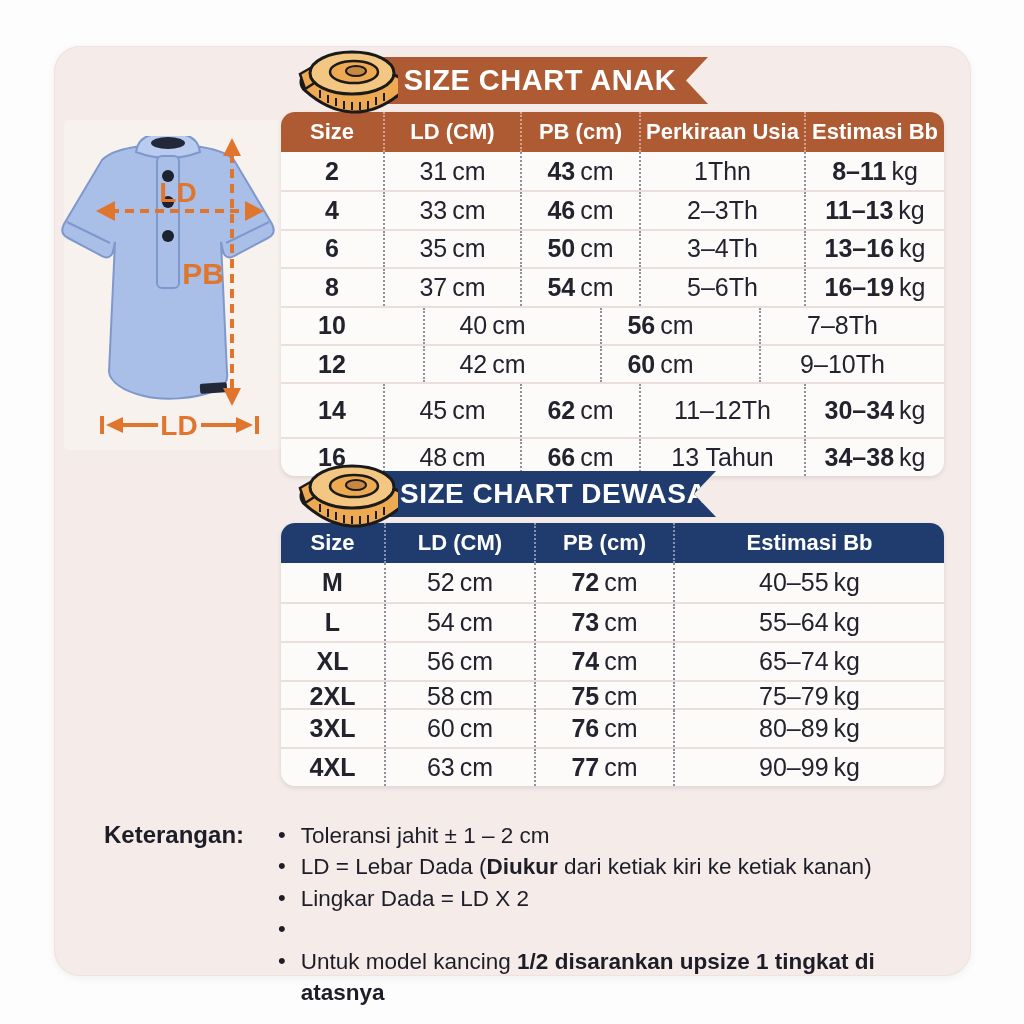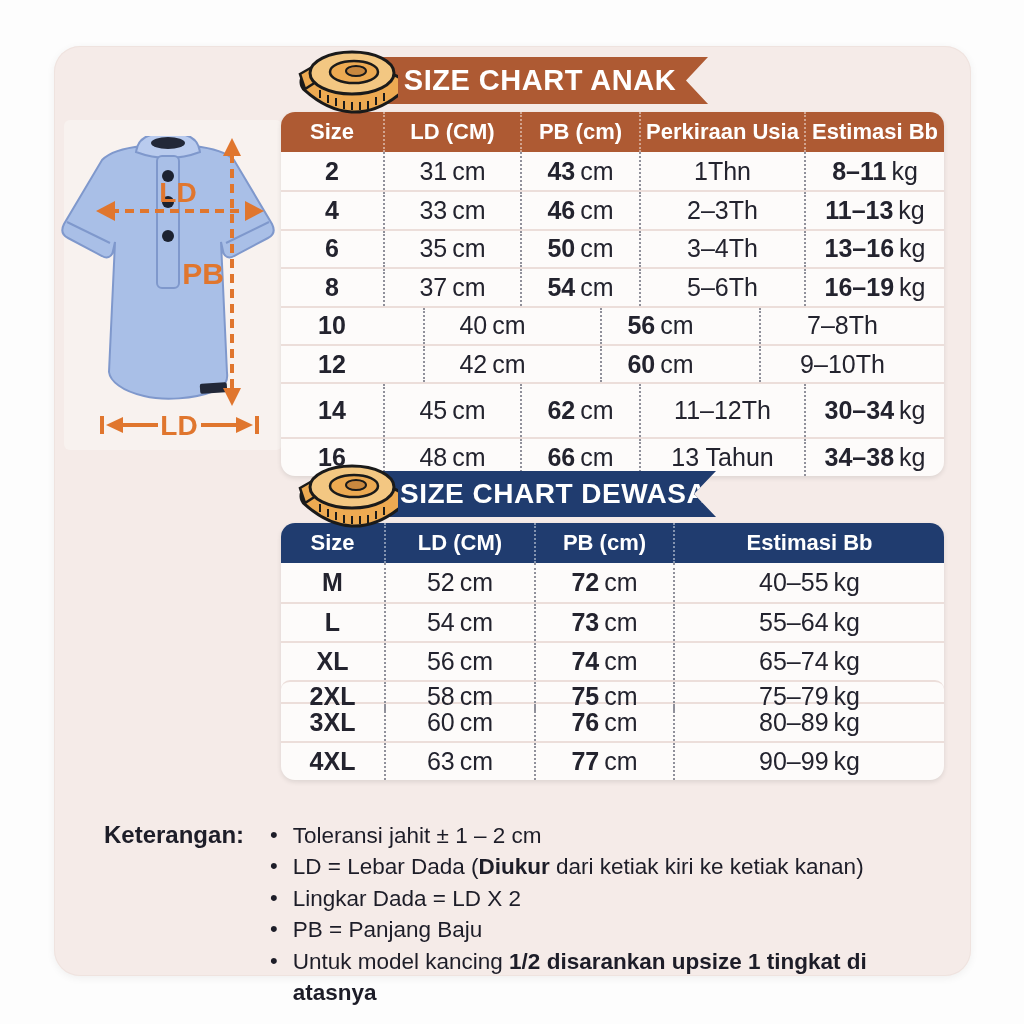--- a/index.html
+++ b/index.html
@@ -27,21 +27,21 @@
          font-weight:700;font-size:22px;white-space:nowrap;}
   .thead .hcell + .hcell{border-left:2px dotted rgba(255,255,255,.45);}
   .trow{display:grid;align-items:stretch;}
   .trow + .trow{border-top:2px solid #ecdeda;}
   .cell{display:flex;align-items:center;justify-content:center;font-size:25px;color:#23232e;white-space:nowrap;}
   .cell + .cell{border-left:2px dotted #90909a;}
   .cell .num-b{font-weight:700;}
   .cell .unit{margin-left:5px;font-weight:400;}
 
   
-  .notes{position:absolute;left:104px;top:820px;width:830px;display:flex;gap:26px;}
+  .notes{position:absolute;left:104px;top:820px;width:830px;display:flex;gap:34px;}
   .notes-label{font-weight:700;font-size:24px;color:#1d1d28;white-space:nowrap;padding-top:1px;}
   .notes ul{list-style:none;margin:0;padding:0;}
   .notes li{display:flex;gap:15px;font-size:22.5px;color:#1d1d28;line-height:31.4px;align-items:baseline;}
   .notes li .dot{font-size:22px;transform:translateY(-1px);}
   .notes li b{font-weight:700;}
 </style>
 </head>
 <body>
 
 <div class="stage">
@@ -357,21 +357,21 @@
         </div>
         <div class="cell">
           <span class="num-b">74</span>
           <span class="unit">cm</span>
         </div>
         <div class="cell">
           <span class="num">65–74</span>
           <span class="unit">kg</span>
         </div>
       </div>
-      <div class="trow" style="grid-template-columns: 103px 150px 139px 271px; height: 22px; border-radius: 9px;">
+      <div class="trow" style="grid-template-columns: 103px 150px 139px 271px; height: 28px;">
         <div class="cell">
           <span class="num-b">2XL</span>
         </div>
         <div class="cell">
           <span class="num">58</span>
           <span class="unit">cm</span>
         </div>
         <div class="cell">
           <span class="num-b">75</span>
           <span class="unit">cm</span>
@@ -427,21 +427,20 @@
         <li>
           <span class="dot">•</span>
           <span>LD = Lebar Dada (<b>Diukur</b> dari ketiak kiri ke ketiak kanan)</span>
         </li>
         <li>
           <span class="dot">•</span>
           <span>Lingkar Dada = LD X 2</span>
         </li>
         <li>
           <span class="dot">•</span>
-          <span>PB = Panjang Baju</span>
         </li>
         <li>
           <span class="dot">•</span>
           <span>Untuk model kancing <b>1/2 disarankan upsize 1 tingkat di atasnya</b></span>
         </li>
       </ul>
   </div>
 </div>
 
 </body></html>

